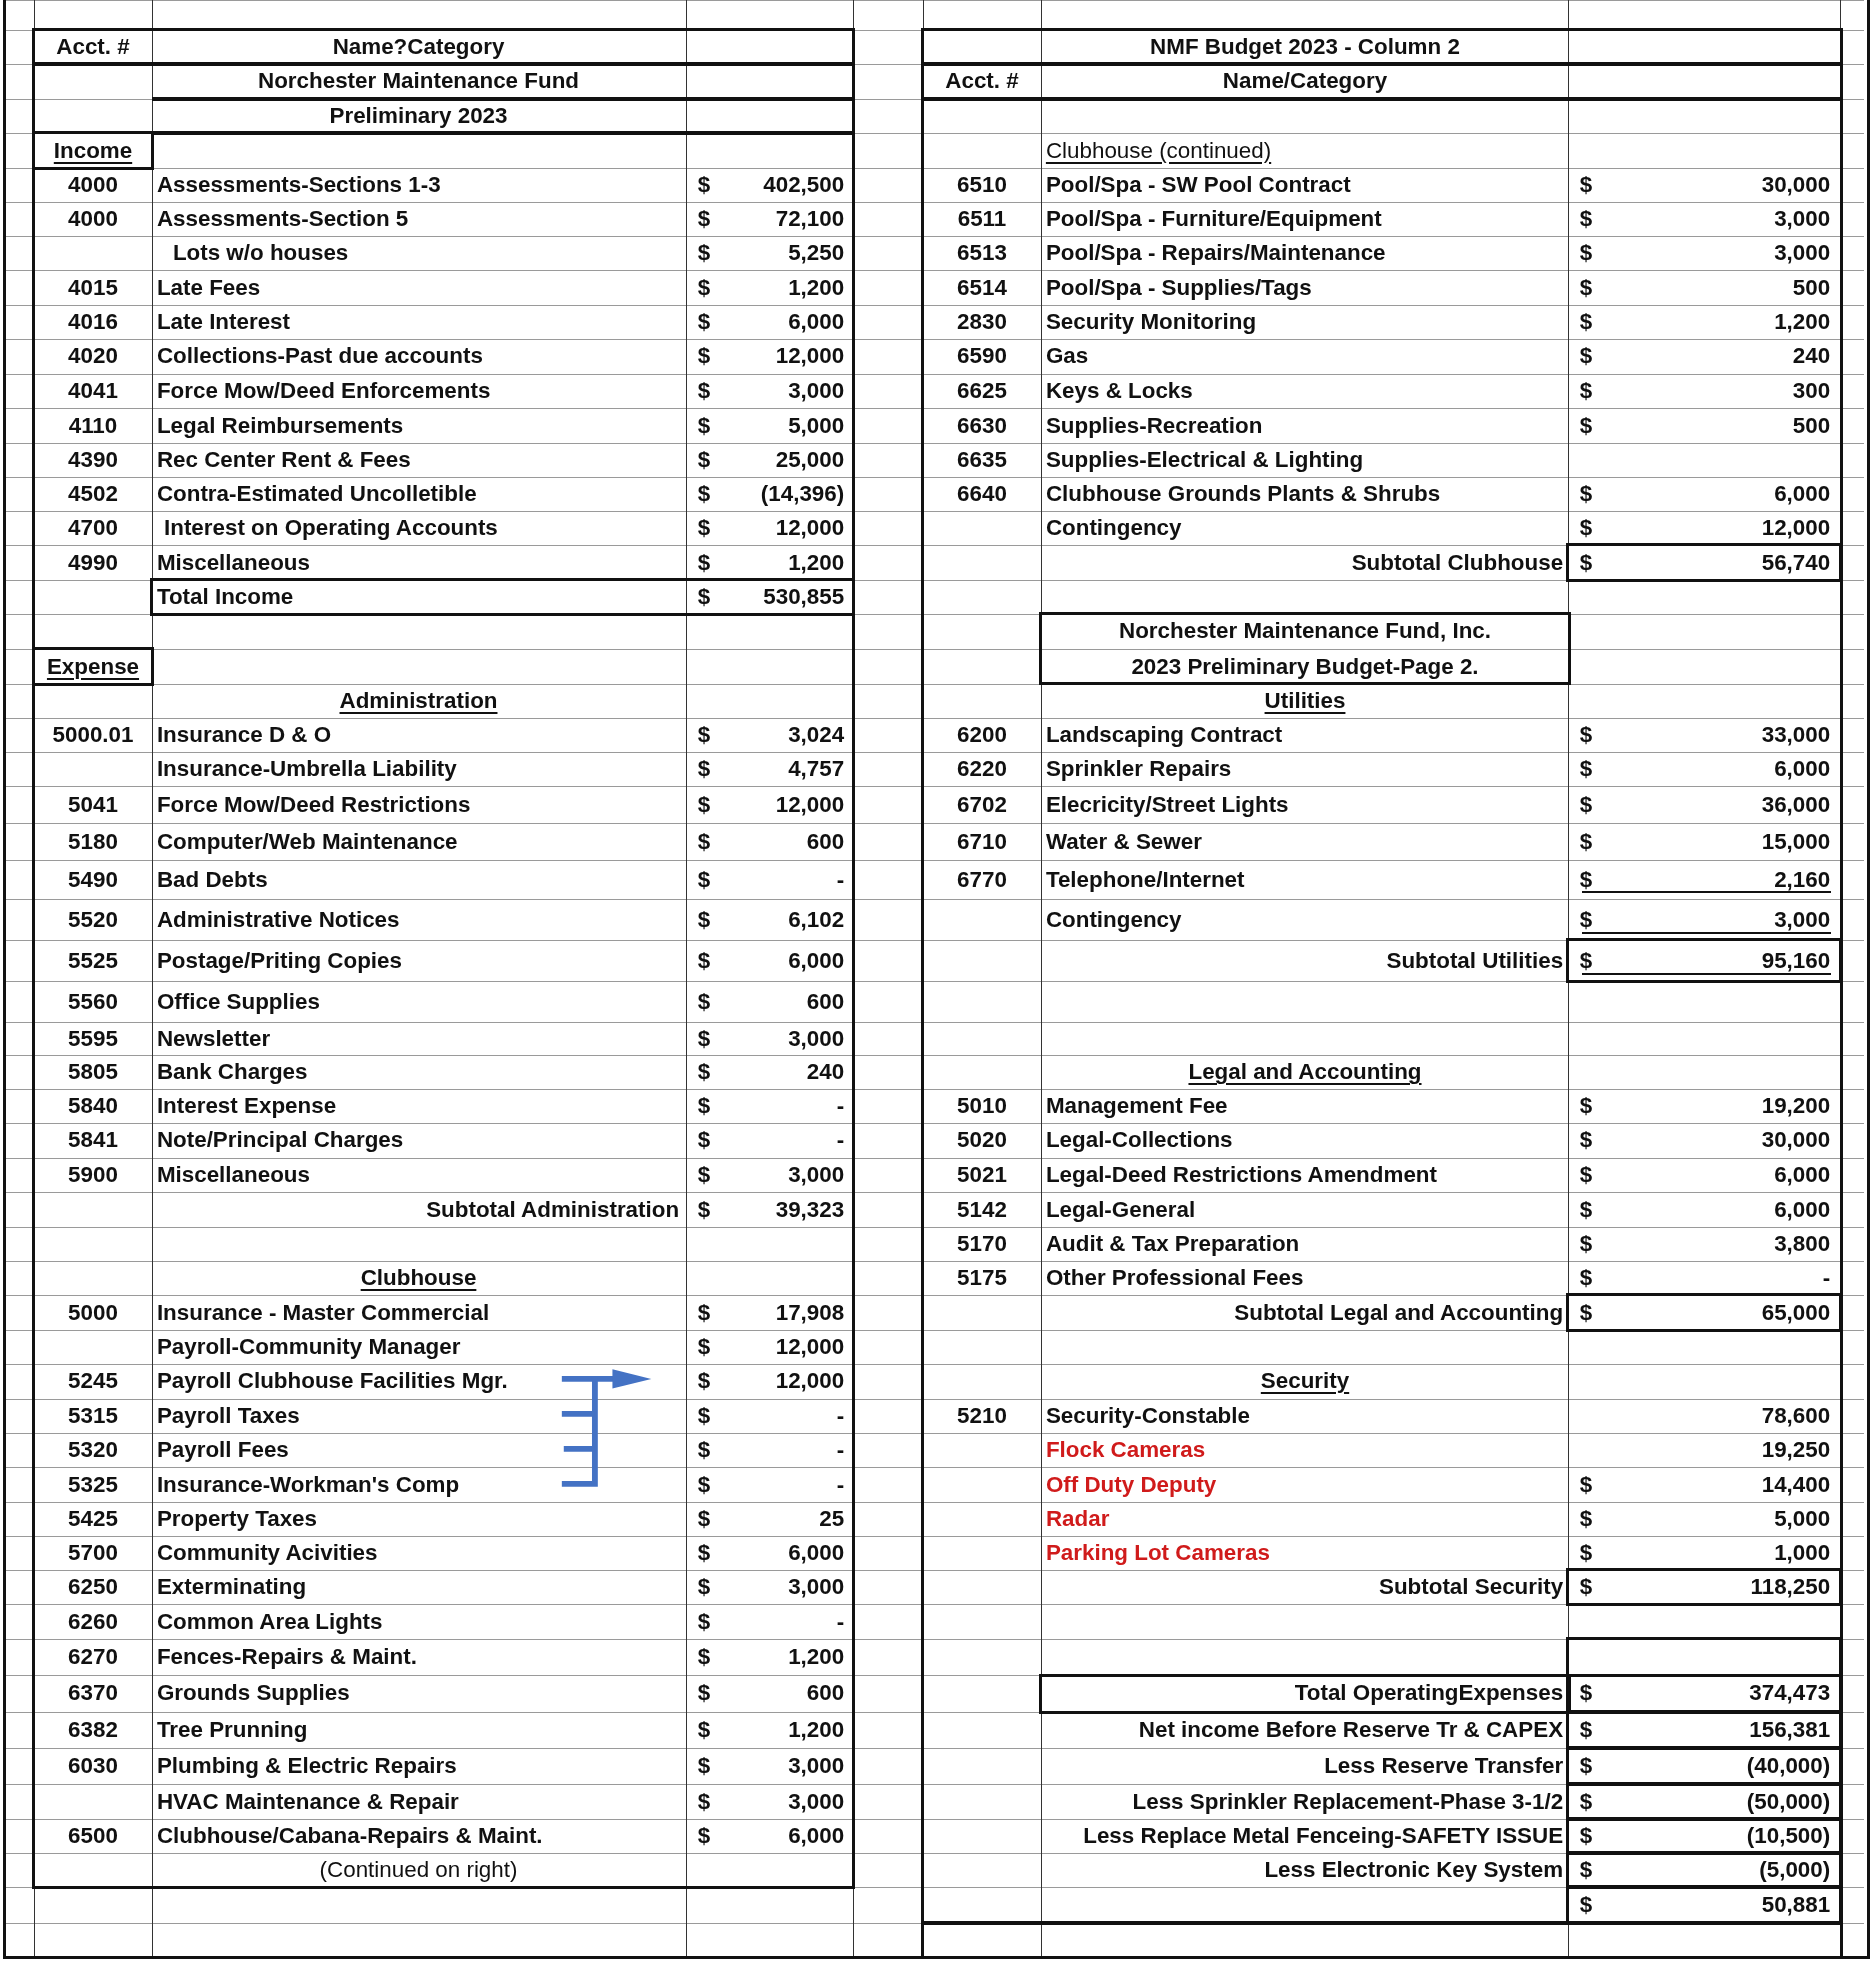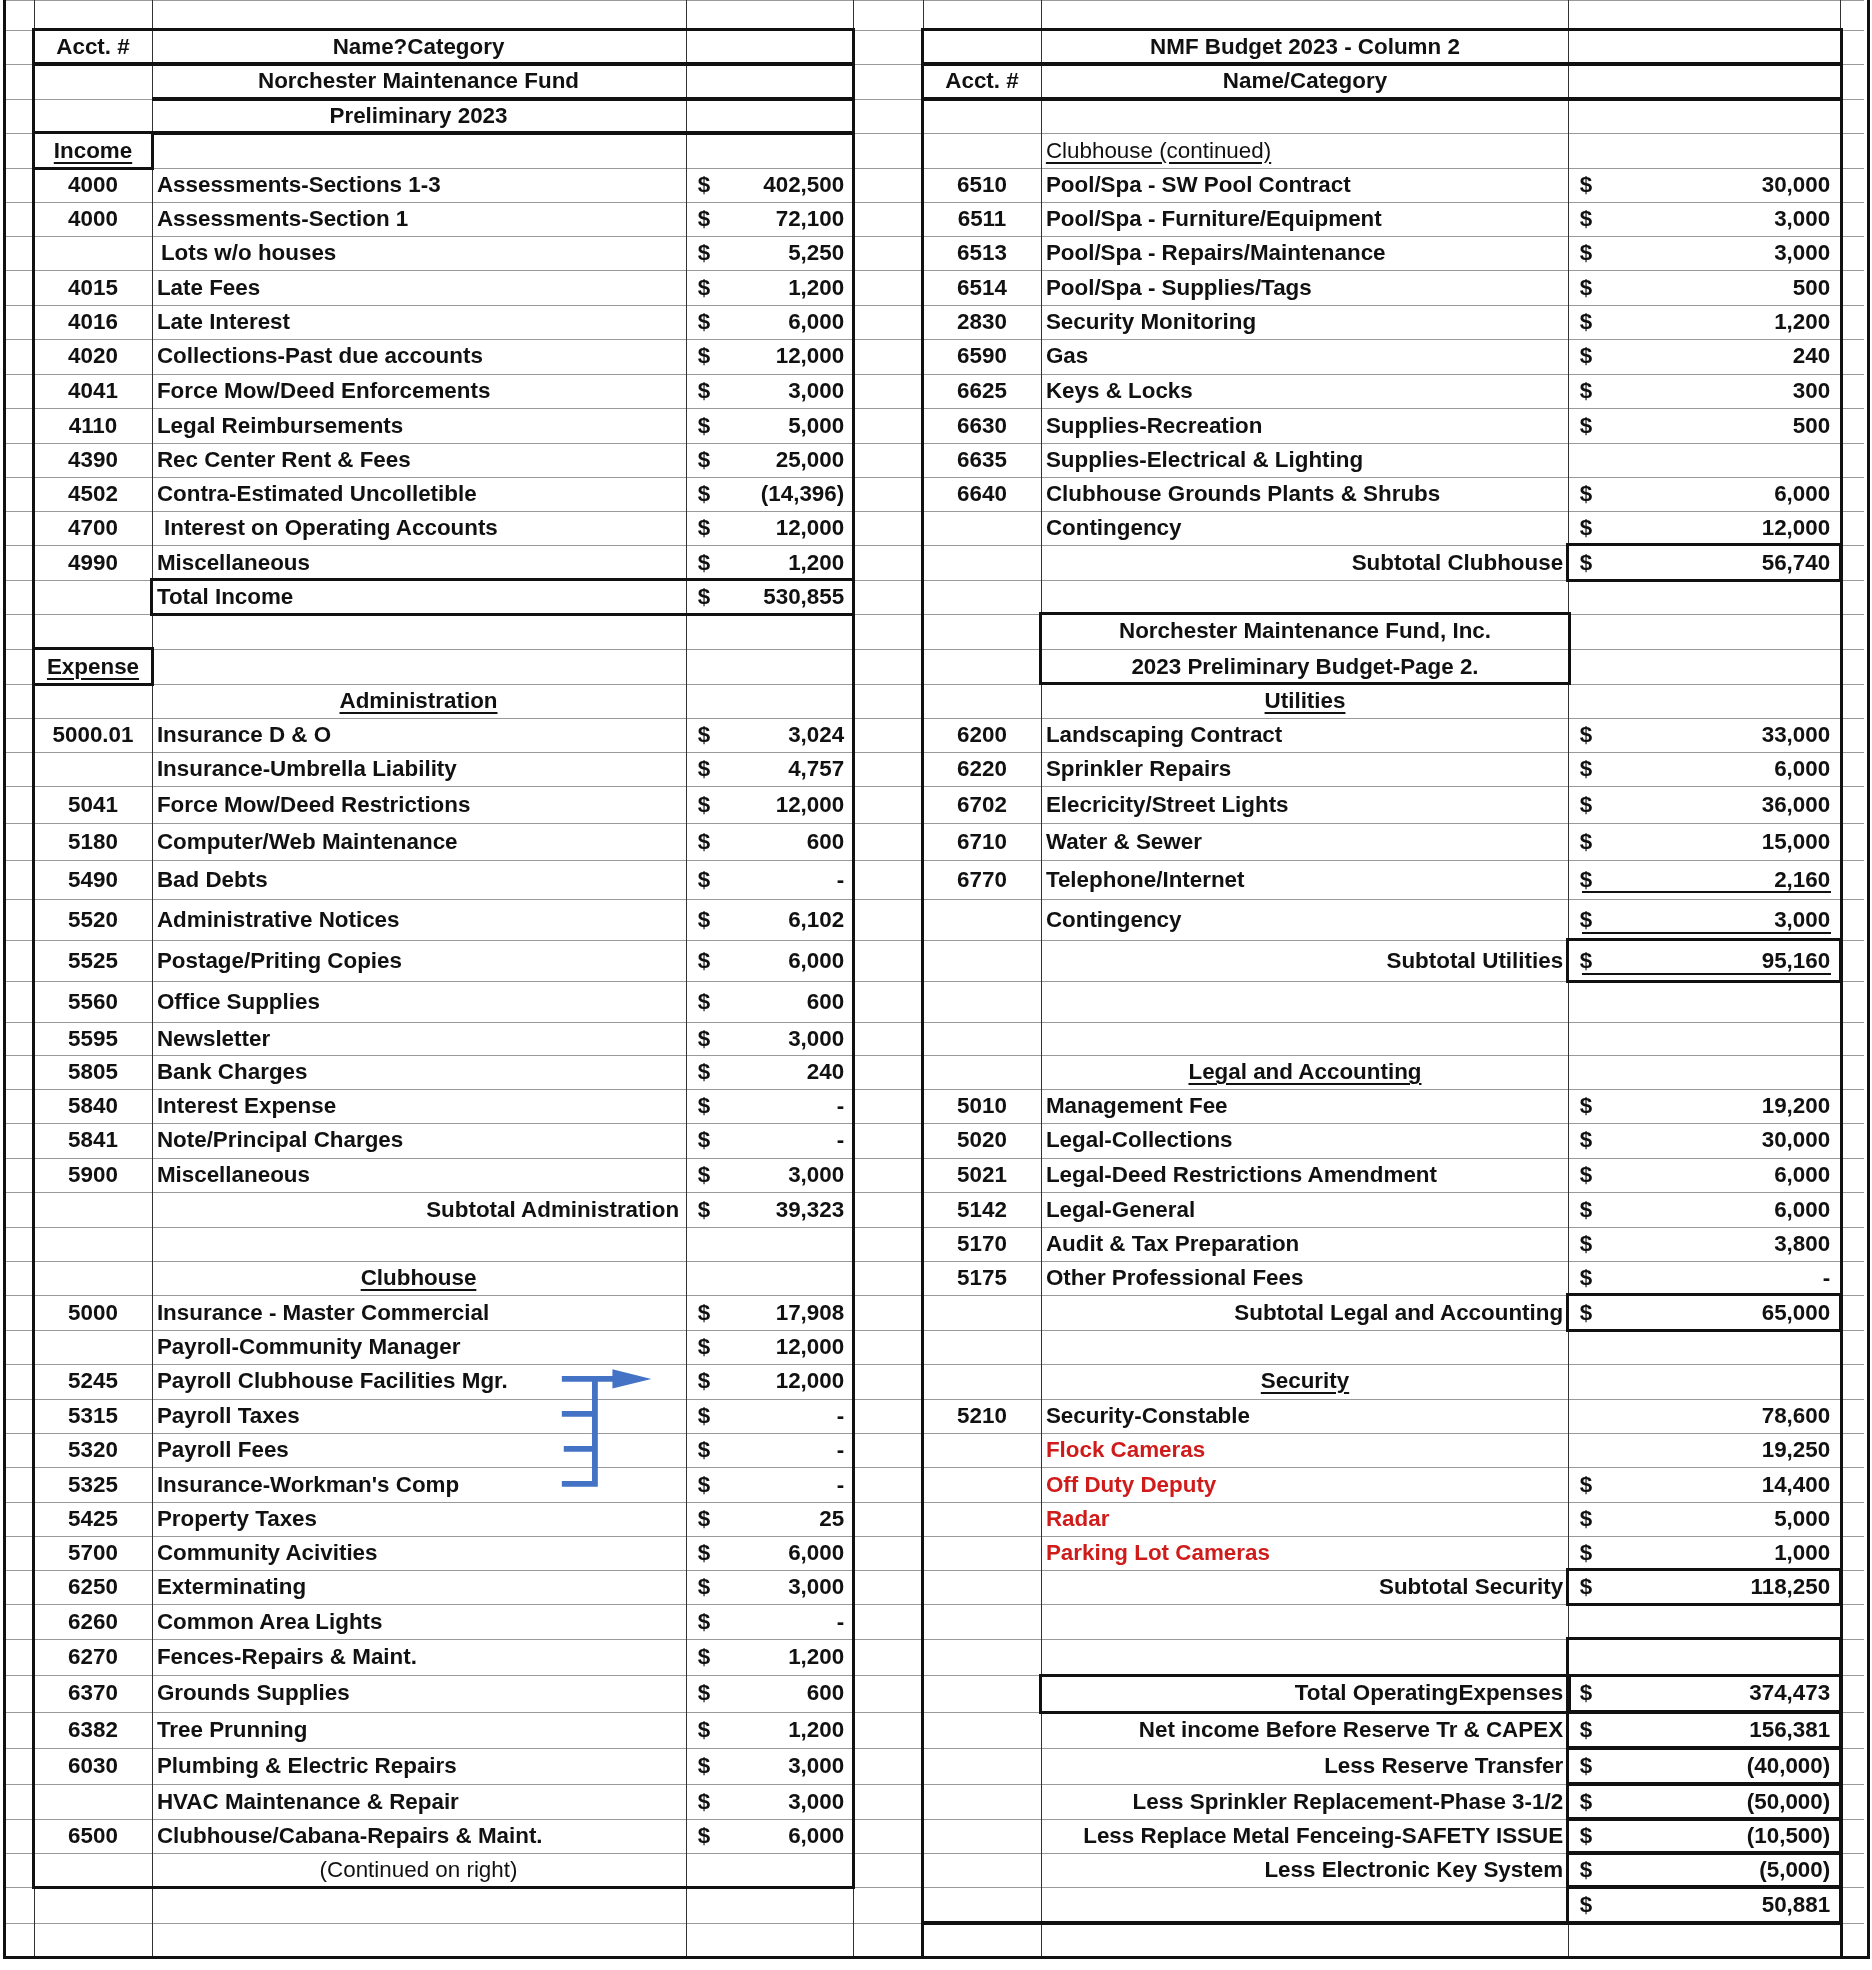--- a/index.html
+++ b/index.html
@@ -114,30 +114,30 @@
       <span>Assessments-Sections 1-3</span>
     </div>
     <div class="cell amt " style="left: 686px; width: 168px; top: 168px; height: 34px;">
       <span>$</span>
       <span>402,500</span>
     </div>
     <div class="cell acct" style="left: 34px; width: 118px; top: 202px; height: 34px;">
       <span>4000</span>
     </div>
     <div class="cell name" style="left: 152px; width: 533px; top: 202px; height: 34px;">
-      <span>Assessments-Section 1</span>
+      <span>Assessments-Section 5</span>
     </div>
     <div class="cell amt " style="left: 686px; width: 168px; top: 202px; height: 34px;">
       <span>$</span>
       <span>72,100</span>
     </div>
     <div class="cell acct" style="left: 34px; width: 118px; top: 236px; height: 34px;">
       <span></span>
     </div>
-    <div class="cell name" style="left: 156px; width: 533px; top: 236px; height: 34px;">
+    <div class="cell name" style="left: 168px; width: 533px; top: 236px; height: 34px;">
       <span>Lots w/o houses</span>
     </div>
     <div class="cell amt " style="left: 686px; width: 168px; top: 236px; height: 34px;">
       <span>$</span>
       <span>5,250</span>
     </div>
     <div class="cell acct" style="left: 34px; width: 118px; top: 270px; height: 35px;">
       <span>4015</span>
     </div>
     <div class="cell name" style="left: 152px; width: 533px; top: 270px; height: 35px;">

